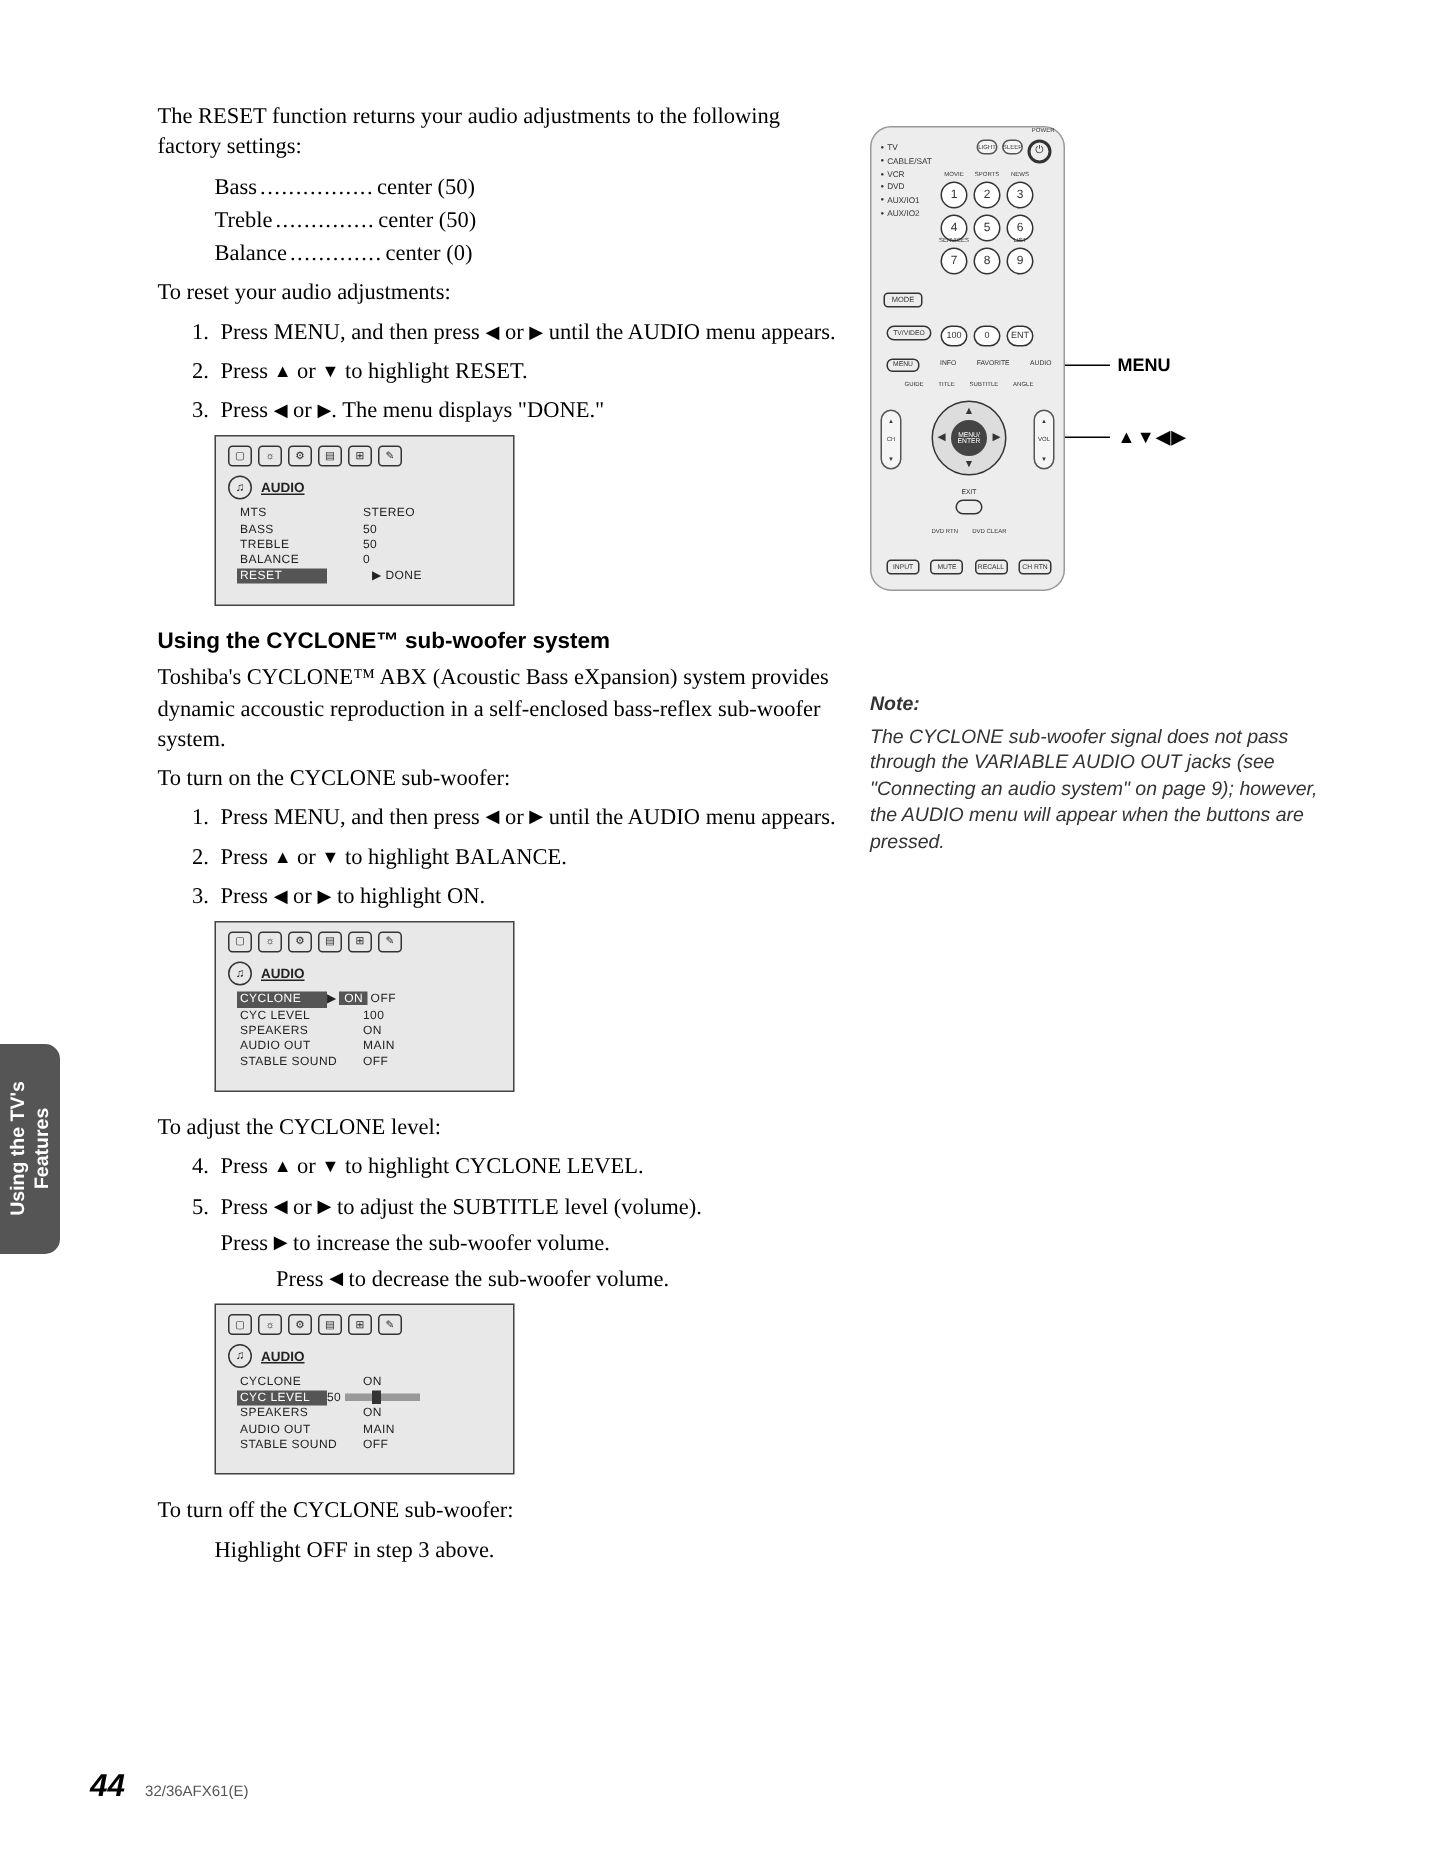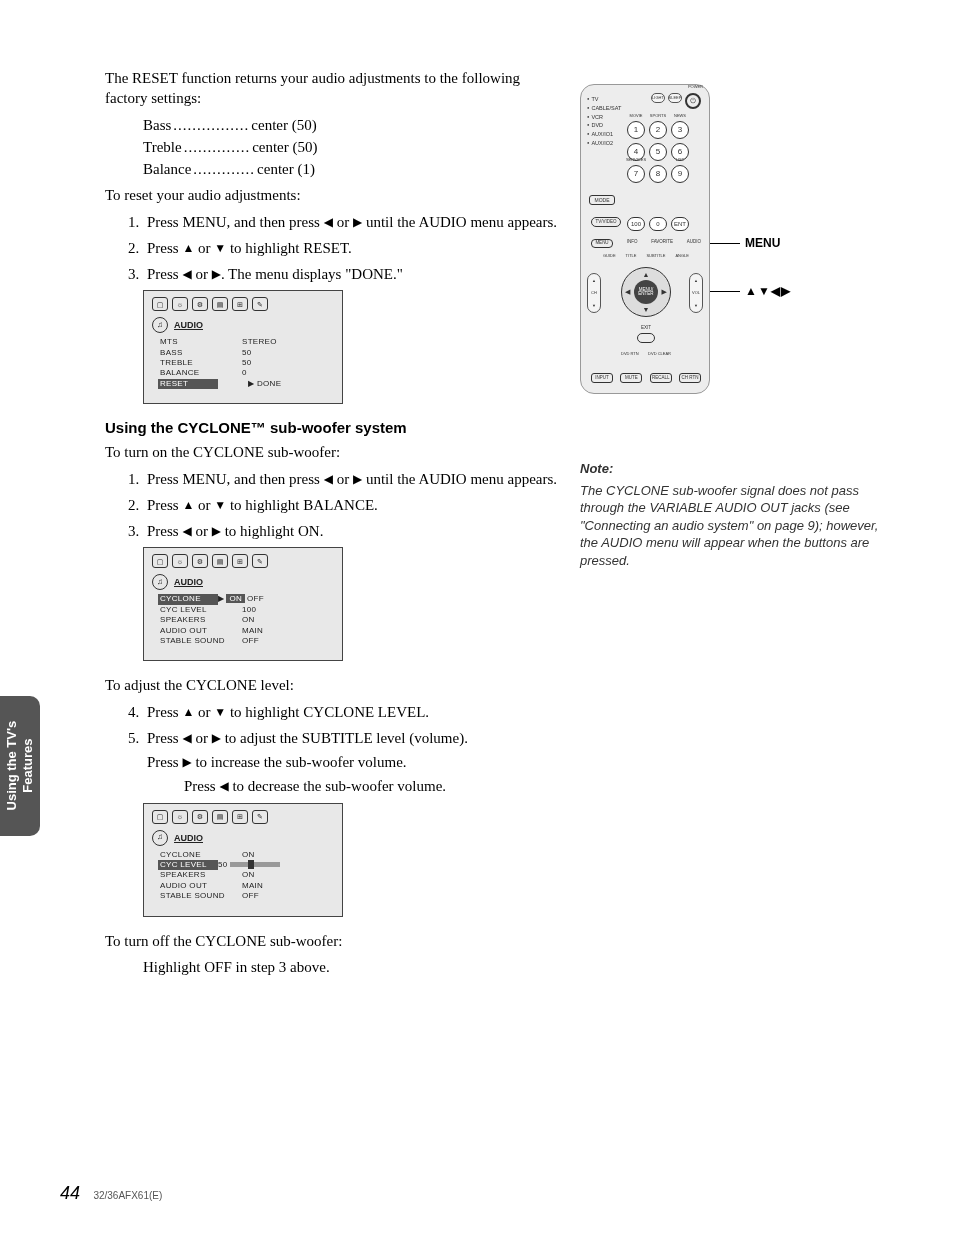--- a/index.html
+++ b/index.html
@@ -337,22 +337,22 @@
     margin-bottom: 4px;
   }
   .footer {
     position: absolute;
     left: 60px;
     bottom: 30px;
     font-family: Arial, Helvetica, sans-serif;
     font-size: 12px;
   }
   .footer .pn {
-    font-weight: 400;
-    font-size: 18px;
+    font-weight: 700;
+    font-size: 21px;
     font-style: italic;
     margin-right: 10px;
   }
   .footer .doc {
     font-size: 10px;
     color: #555;
   }
 </style>
 </head>
 <body>
@@ -370,21 +370,21 @@
         <span class="val">center (50)</span>
       </div>
       <div class="dot-row">
         <span class="lead">Treble</span>
         <span class="dots">..............</span>
         <span class="val">center (50)</span>
       </div>
       <div class="dot-row">
         <span class="lead">Balance</span>
         <span class="dots">.............</span>
-        <span class="val">center (1)</span>
+        <span class="val">center (0)</span>
       </div>
     </div>
 
     <p>To reset your audio adjustments:</p>
 
     <ol class="steps">
       <li>
         <span>Press MENU, and then press </span><span class="tri">◀</span><span> or </span><span class="tri">▶</span><span> until the AUDIO menu appears.</span>
       </li>
       <li>
@@ -426,20 +426,21 @@
             <span class="mv">0</span>
           </div>
         <div class="mr hl">
             <span class="ml">RESET</span>
             <span class="mv" style="margin-left:30px;">▶ DONE</span>
           </div>
       </div>
     </div>
 
     <h2 class="section">Using the CYCLONE™ sub-woofer system</h2>
+    <p>Toshiba's CYCLONE™ ABX (Acoustic Bass eXpansion) system provides dynamic accoustic reproduction in a self-enclosed bass-reflex sub-woofer system.</p>
     <p>To turn on the CYCLONE sub-woofer:</p>
 
     <ol class="steps">
       <li>
         <span>Press MENU, and then press </span><span class="tri">◀</span><span> or </span><span class="tri">▶</span><span> until the AUDIO menu appears.</span>
       </li>
       <li>
         <span>Press </span><span class="tri">▲</span><span> or </span><span class="tri">▼</span><span> to highlight BALANCE.</span>
       </li>
       <li>

